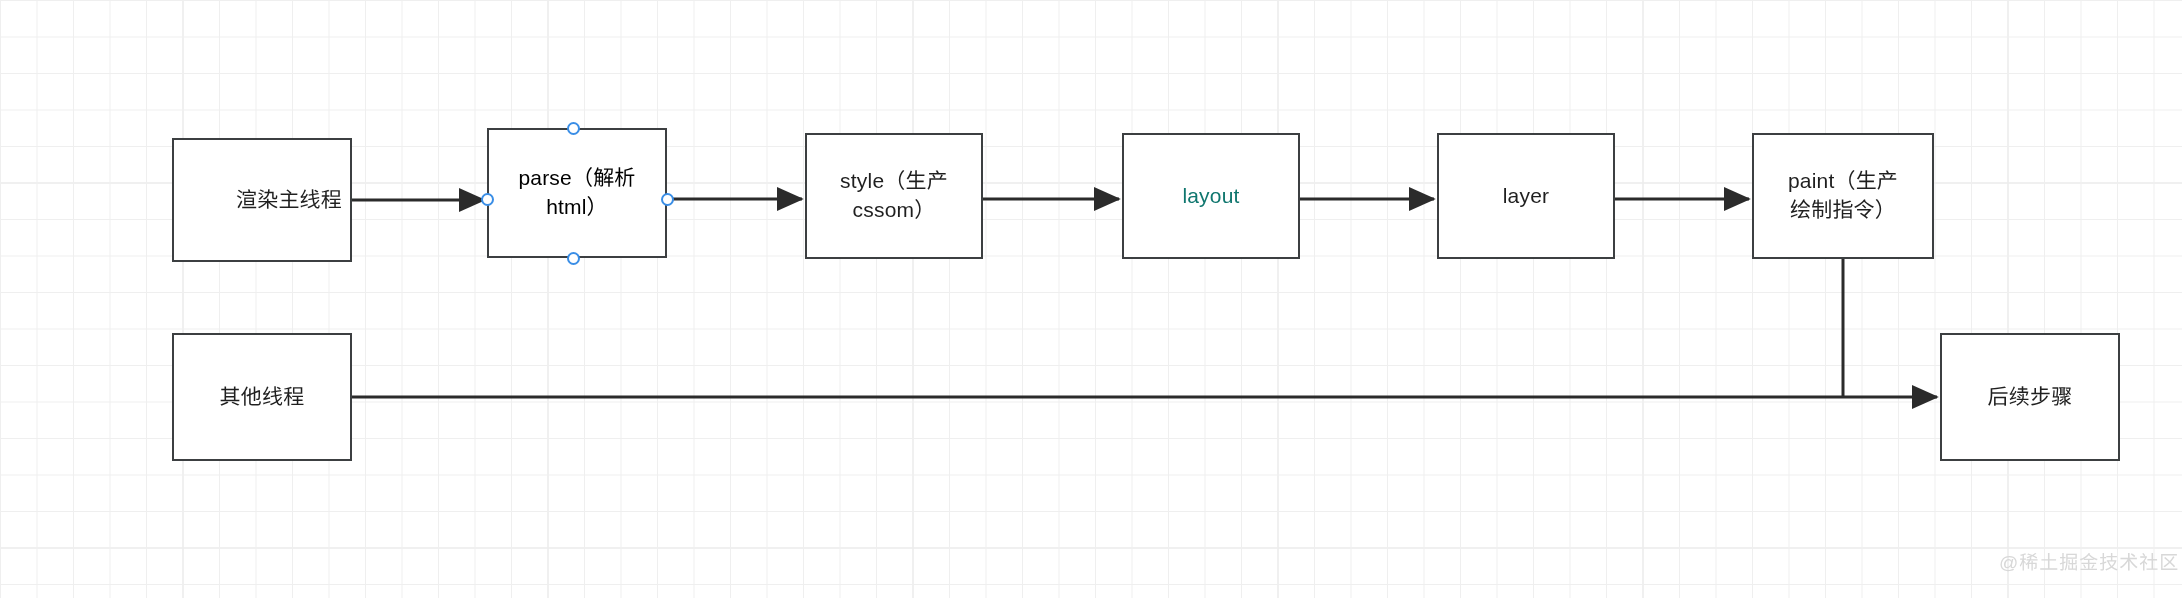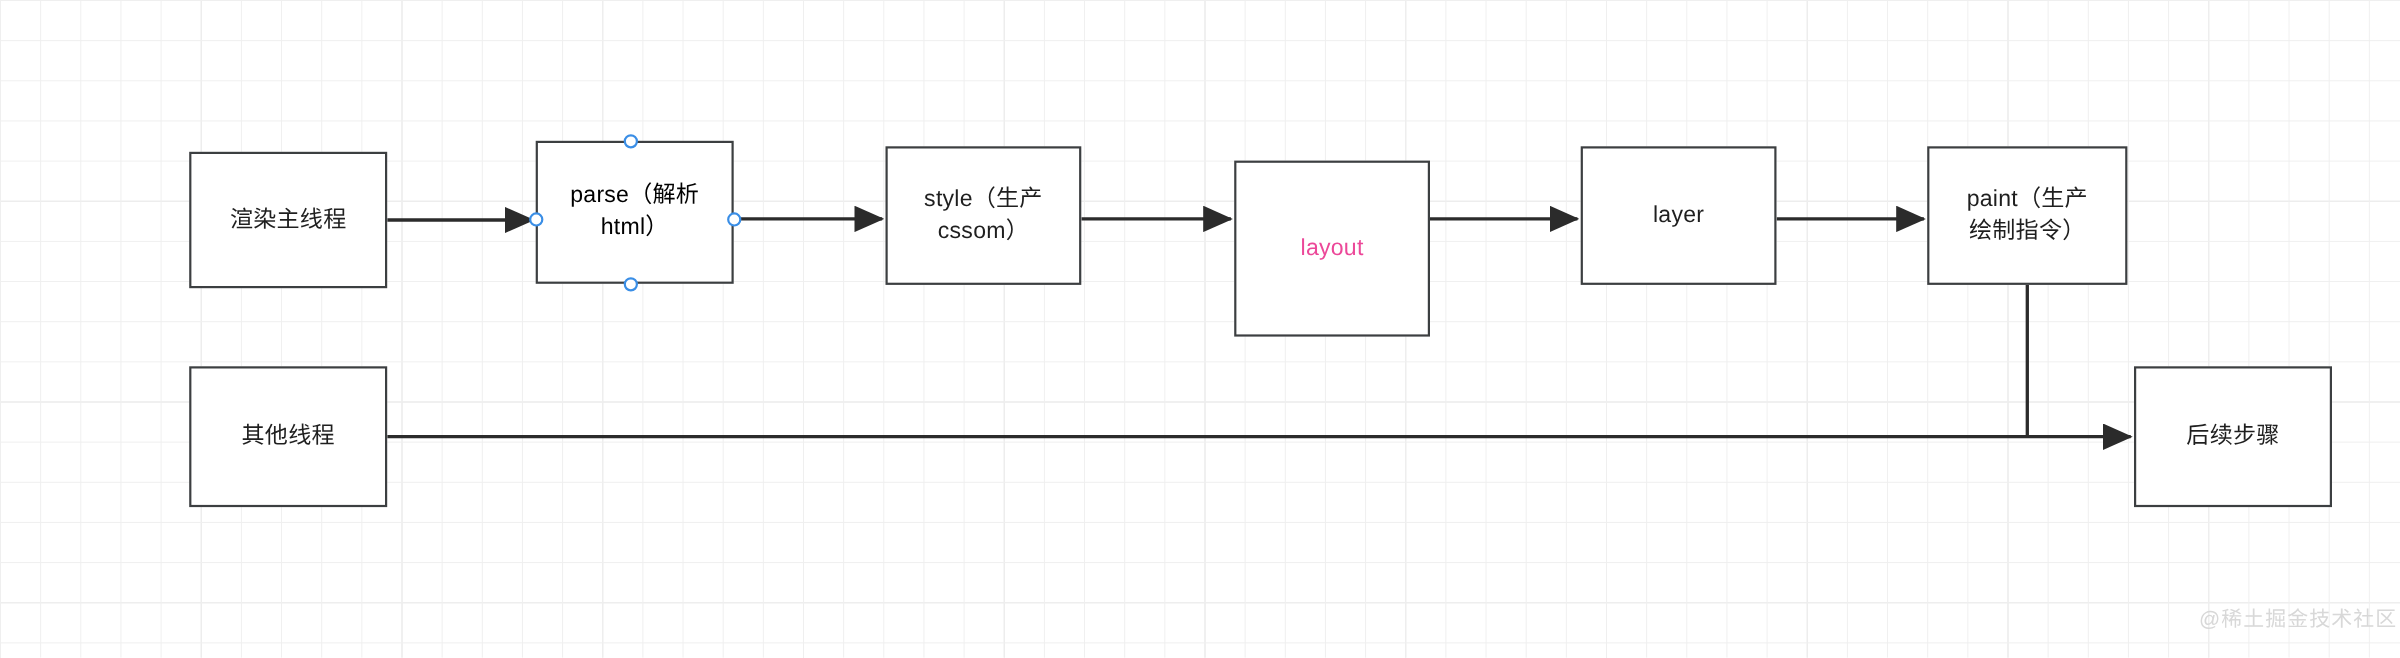--- a/index.html
+++ b/index.html
@@ -104,35 +104,35 @@
 
     <line x1="1300" y1="199" x2="1434" y2="199" stroke="#2b2b2b" stroke-width="3" marker-end="url(#arrowhead)"></line>
 
     <line x1="1615" y1="199" x2="1749" y2="199" stroke="#2b2b2b" stroke-width="3" marker-end="url(#arrowhead)"></line>
 
     <line x1="1843" y1="259" x2="1843" y2="397" stroke="#2b2b2b" stroke-width="3"></line>
 
     <line x1="352" y1="397" x2="1937" y2="397" stroke="#2b2b2b" stroke-width="3" marker-end="url(#arrowhead)"></line>
   </svg>
 
-  <div class="node" style="left: 172px; top: 138px; width: 180px; height: 124px; border-color: rgb(60, 63, 65); background: rgb(255, 255, 255); color: rgb(31, 31, 31);">
+  <div class="node" style="left: 172px; top: 138px; width: 180px; height: 124px; border-color: rgb(60, 63, 65); background: rgb(255, 255, 255); color: rgb(31, 31, 31); justify-content: flex-end;">
     <span class="node-label">渲染主线程</span>
   </div>
 
   <div class="node" style="left: 487px; top: 128px; width: 180px; height: 130px; border-color: rgb(60, 63, 65); background: rgb(255, 255, 255); color: #000000;">
     <span class="node-label">parse（解析
 html）</span>
   </div>
 
   <div class="node" style="left: 805px; top: 133px; width: 178px; height: 126px; border-color: rgb(60, 63, 65); background: rgb(255, 255, 255); color: rgb(31, 31, 31);">
     <span class="node-label">style（生产
 cssom）</span>
   </div>
 
-  <div class="node" style="left: 1122px; top: 133px; width: 178px; height: 160px; border-color: rgb(60, 63, 65); background: rgb(255, 255, 255); color: #ec4899; margin-top: 13px;">
+  <div class="node" style="left: 1122px; top: 133px; width: 178px; height: 126px; border-color: rgb(60, 63, 65); background: rgb(255, 255, 255); color: #0f766e;">
     <span class="node-label">layout</span>
   </div>
 
   <div class="node" style="left: 1437px; top: 133px; width: 178px; height: 126px; border-color: rgb(60, 63, 65); background: rgb(255, 255, 255); color: rgb(31, 31, 31);">
     <span class="node-label">layer</span>
   </div>
 
   <div class="node" style="left: 1752px; top: 133px; width: 182px; height: 126px; border-color: rgb(60, 63, 65); background: rgb(255, 255, 255); color: rgb(31, 31, 31);">
     <span class="node-label">paint（生产
 绘制指令）</span>

